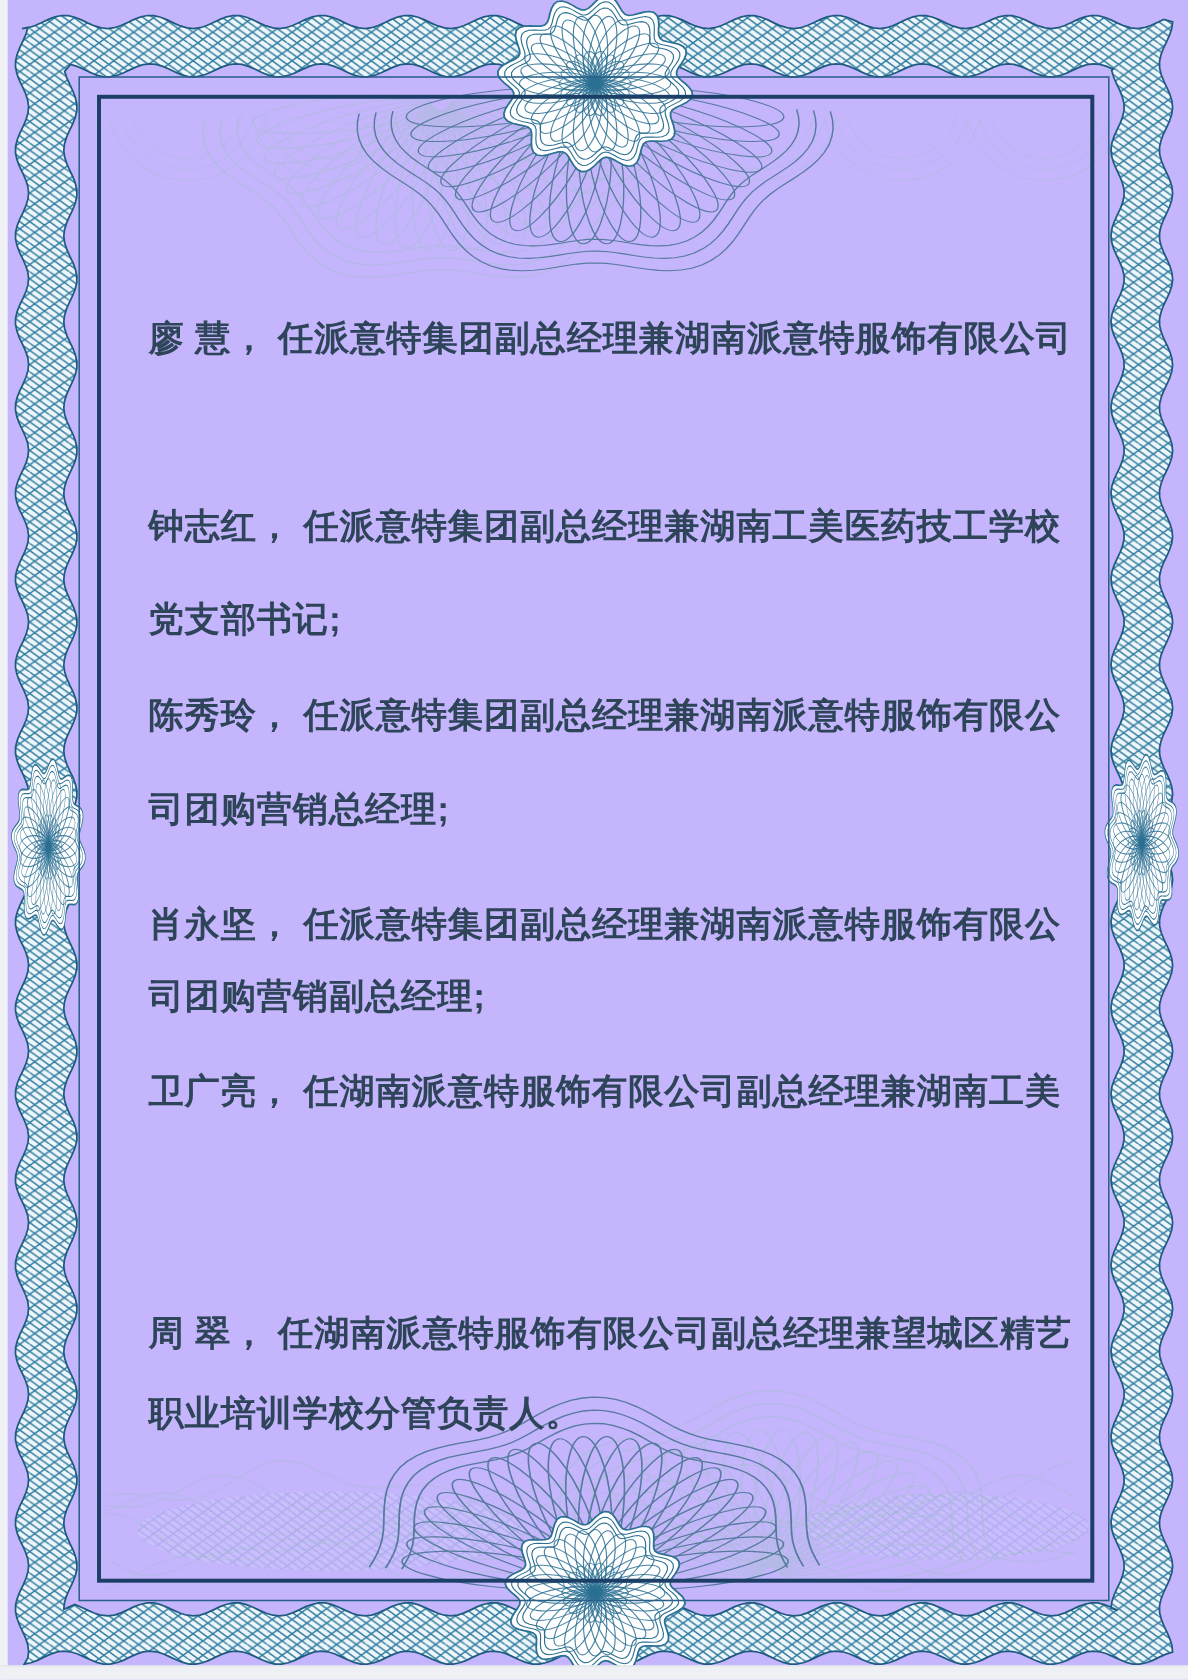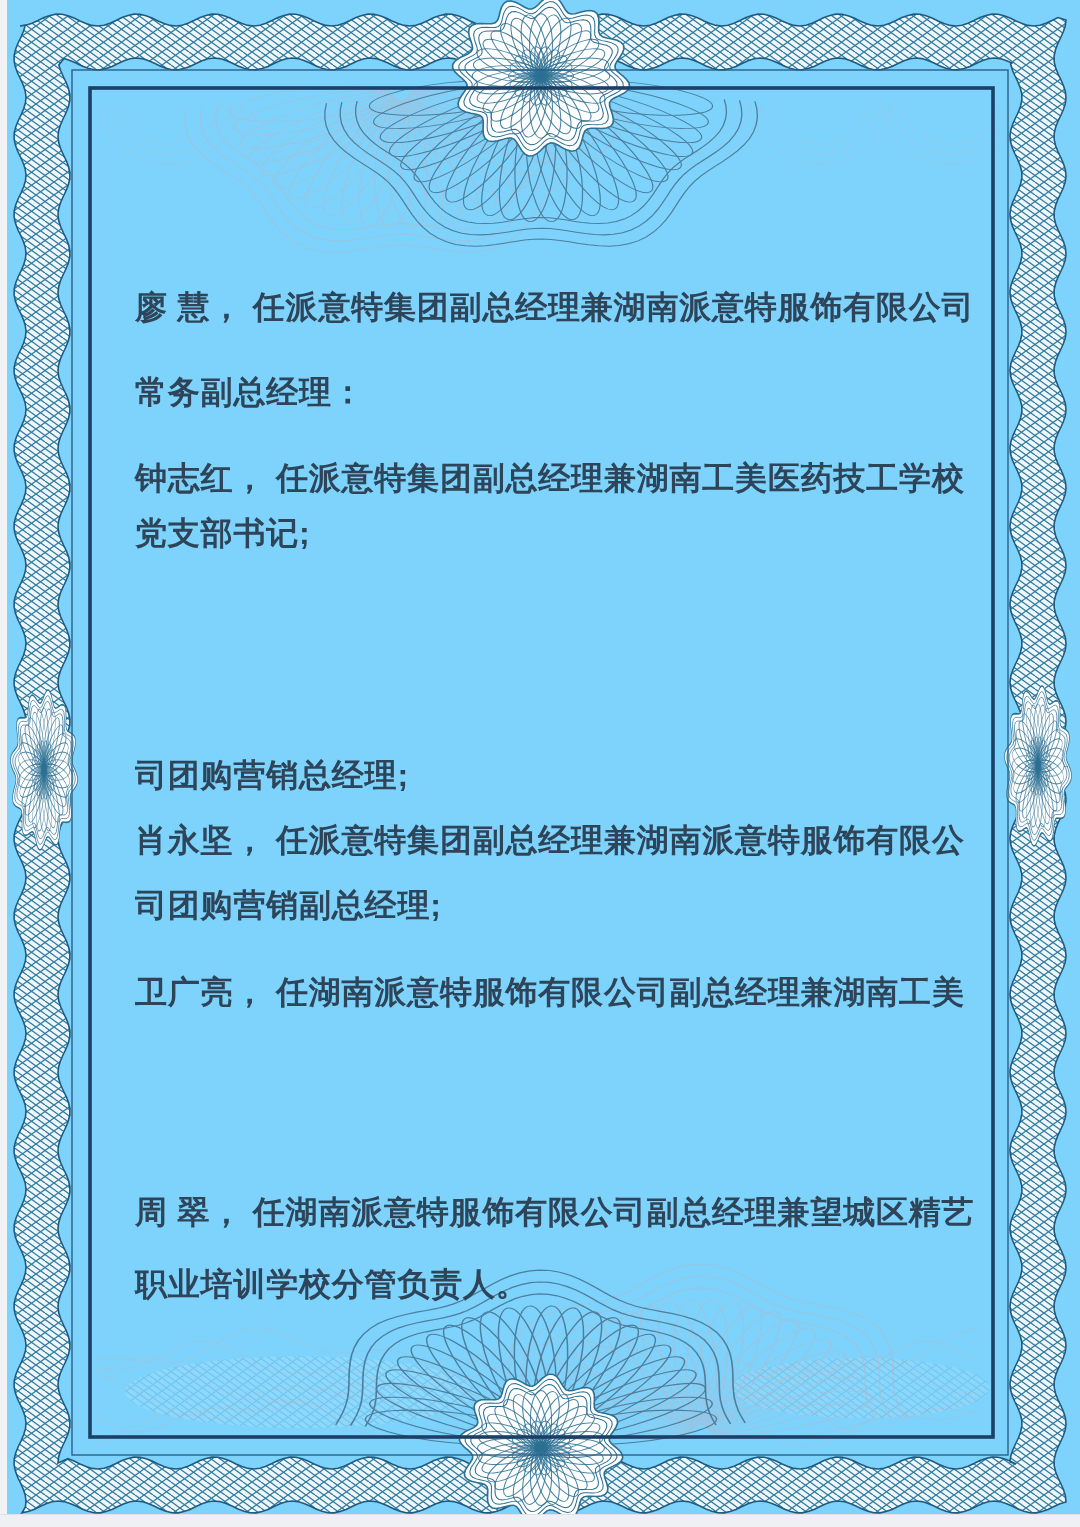--- a/index.html
+++ b/index.html
@@ -1,17 +1,17 @@
 <!DOCTYPE html>
 <html><head>
 <meta charset="utf-8">
 <style>
   html,body{margin:0;padding:0;background:#ffffff;}
   .page{
-    position:relative;width:1080px;height:1527px;background:#7dd3fc;
+    position:relative;width:1080px;height:1527px;background:#c4b5fd;
     overflow:hidden;font-family:"Liberation Sans",sans-serif;
   }
   #deco{position:absolute;left:0;top:0;width:1080px;height:1527px;z-index:1;}
   .photo-edge-left{position:absolute;left:0;top:0;width:7px;height:1527px;background:#f0f2f4;z-index:0;}
   .photo-edge-bottom{position:absolute;left:0;top:1514px;width:1080px;height:13px;background:#eef0f3;border-top:1px solid #dfe3e8;z-index:6;}
   .content{position:absolute;left:0;top:0;width:1080px;height:1527px;z-index:5;}
   .line{
     position:absolute;left:135px;font-size:32px;letter-spacing:0.8px;
     color:#2e4458;font-weight:600;white-space:pre;line-height:40px;
   }
@@ -400,24 +400,24 @@
         <ellipse cx="14.4" cy="0" rx="14.4" ry="6.4799999999999995" transform="rotate(320)" fill="none" stroke="#2c7093" stroke-width="0.9" opacity="0.8"></ellipse>
         <ellipse cx="14.4" cy="0" rx="14.4" ry="6.4799999999999995" transform="rotate(340)" fill="none" stroke="#2c7093" stroke-width="0.9" opacity="0.8"></ellipse>
         <circle r="5.76" fill="none" stroke="#2c7093" stroke-width="1"></circle>
       </g>
       <rect x="72" y="70" width="936" height="1385" fill="none" stroke="#2a6089" stroke-width="1.4"></rect>
       <rect x="90" y="88" width="903" height="1349" fill="none" stroke="#1b3f66" stroke-width="3.6"></rect>
     </svg>
 
   <div class="content">
     <div class="line" style="top:287px"><span class="nm">廖 慧，</span><span> 任派意特集团副总经理兼湖南派意特服饰有限公司</span></div>
-    <div class="line" style="top:372px"><span class="nm"></span><span>常务副总经理：</span></div>
     <div class="line" style="top:458px"><span class="nm">钟志红，</span><span> 任派意特集团副总经理兼湖南工美医药技工学校</span></div>
-    <div class="line" style="top:513px"><span class="nm"></span><span>党支部书记;</span></div>
-    <div class="line" style="top:755px"><span class="nm"></span><span>司团购营销总经理;</span></div>
+    <div class="line" style="top:543px"><span class="nm"></span><span>党支部书记;</span></div>
+    <div class="line" style="top:630px"><span class="nm">陈秀玲，</span><span> 任派意特集团副总经理兼湖南派意特服饰有限公</span></div>
+    <div class="line" style="top:715px"><span class="nm"></span><span>司团购营销总经理;</span></div>
     <div class="line" style="top:820px"><span class="nm">肖永坚，</span><span> 任派意特集团副总经理兼湖南派意特服饰有限公</span></div>
     <div class="line" style="top:885px"><span class="nm"></span><span>司团购营销副总经理;</span></div>
     <div class="line" style="top:972px"><span class="nm">卫广亮，</span><span> 任湖南派意特服饰有限公司副总经理兼湖南工美</span></div>
     <div class="line" style="top:1192px"><span class="nm">周 翠，</span><span> 任湖南派意特服饰有限公司副总经理兼望城区精艺</span></div>
     <div class="line" style="top:1264px"><span class="nm"></span><span>职业培训学校分管负责人。</span></div>
   </div>
 
   <div class="photo-edge-bottom"></div>
 </div>
 

